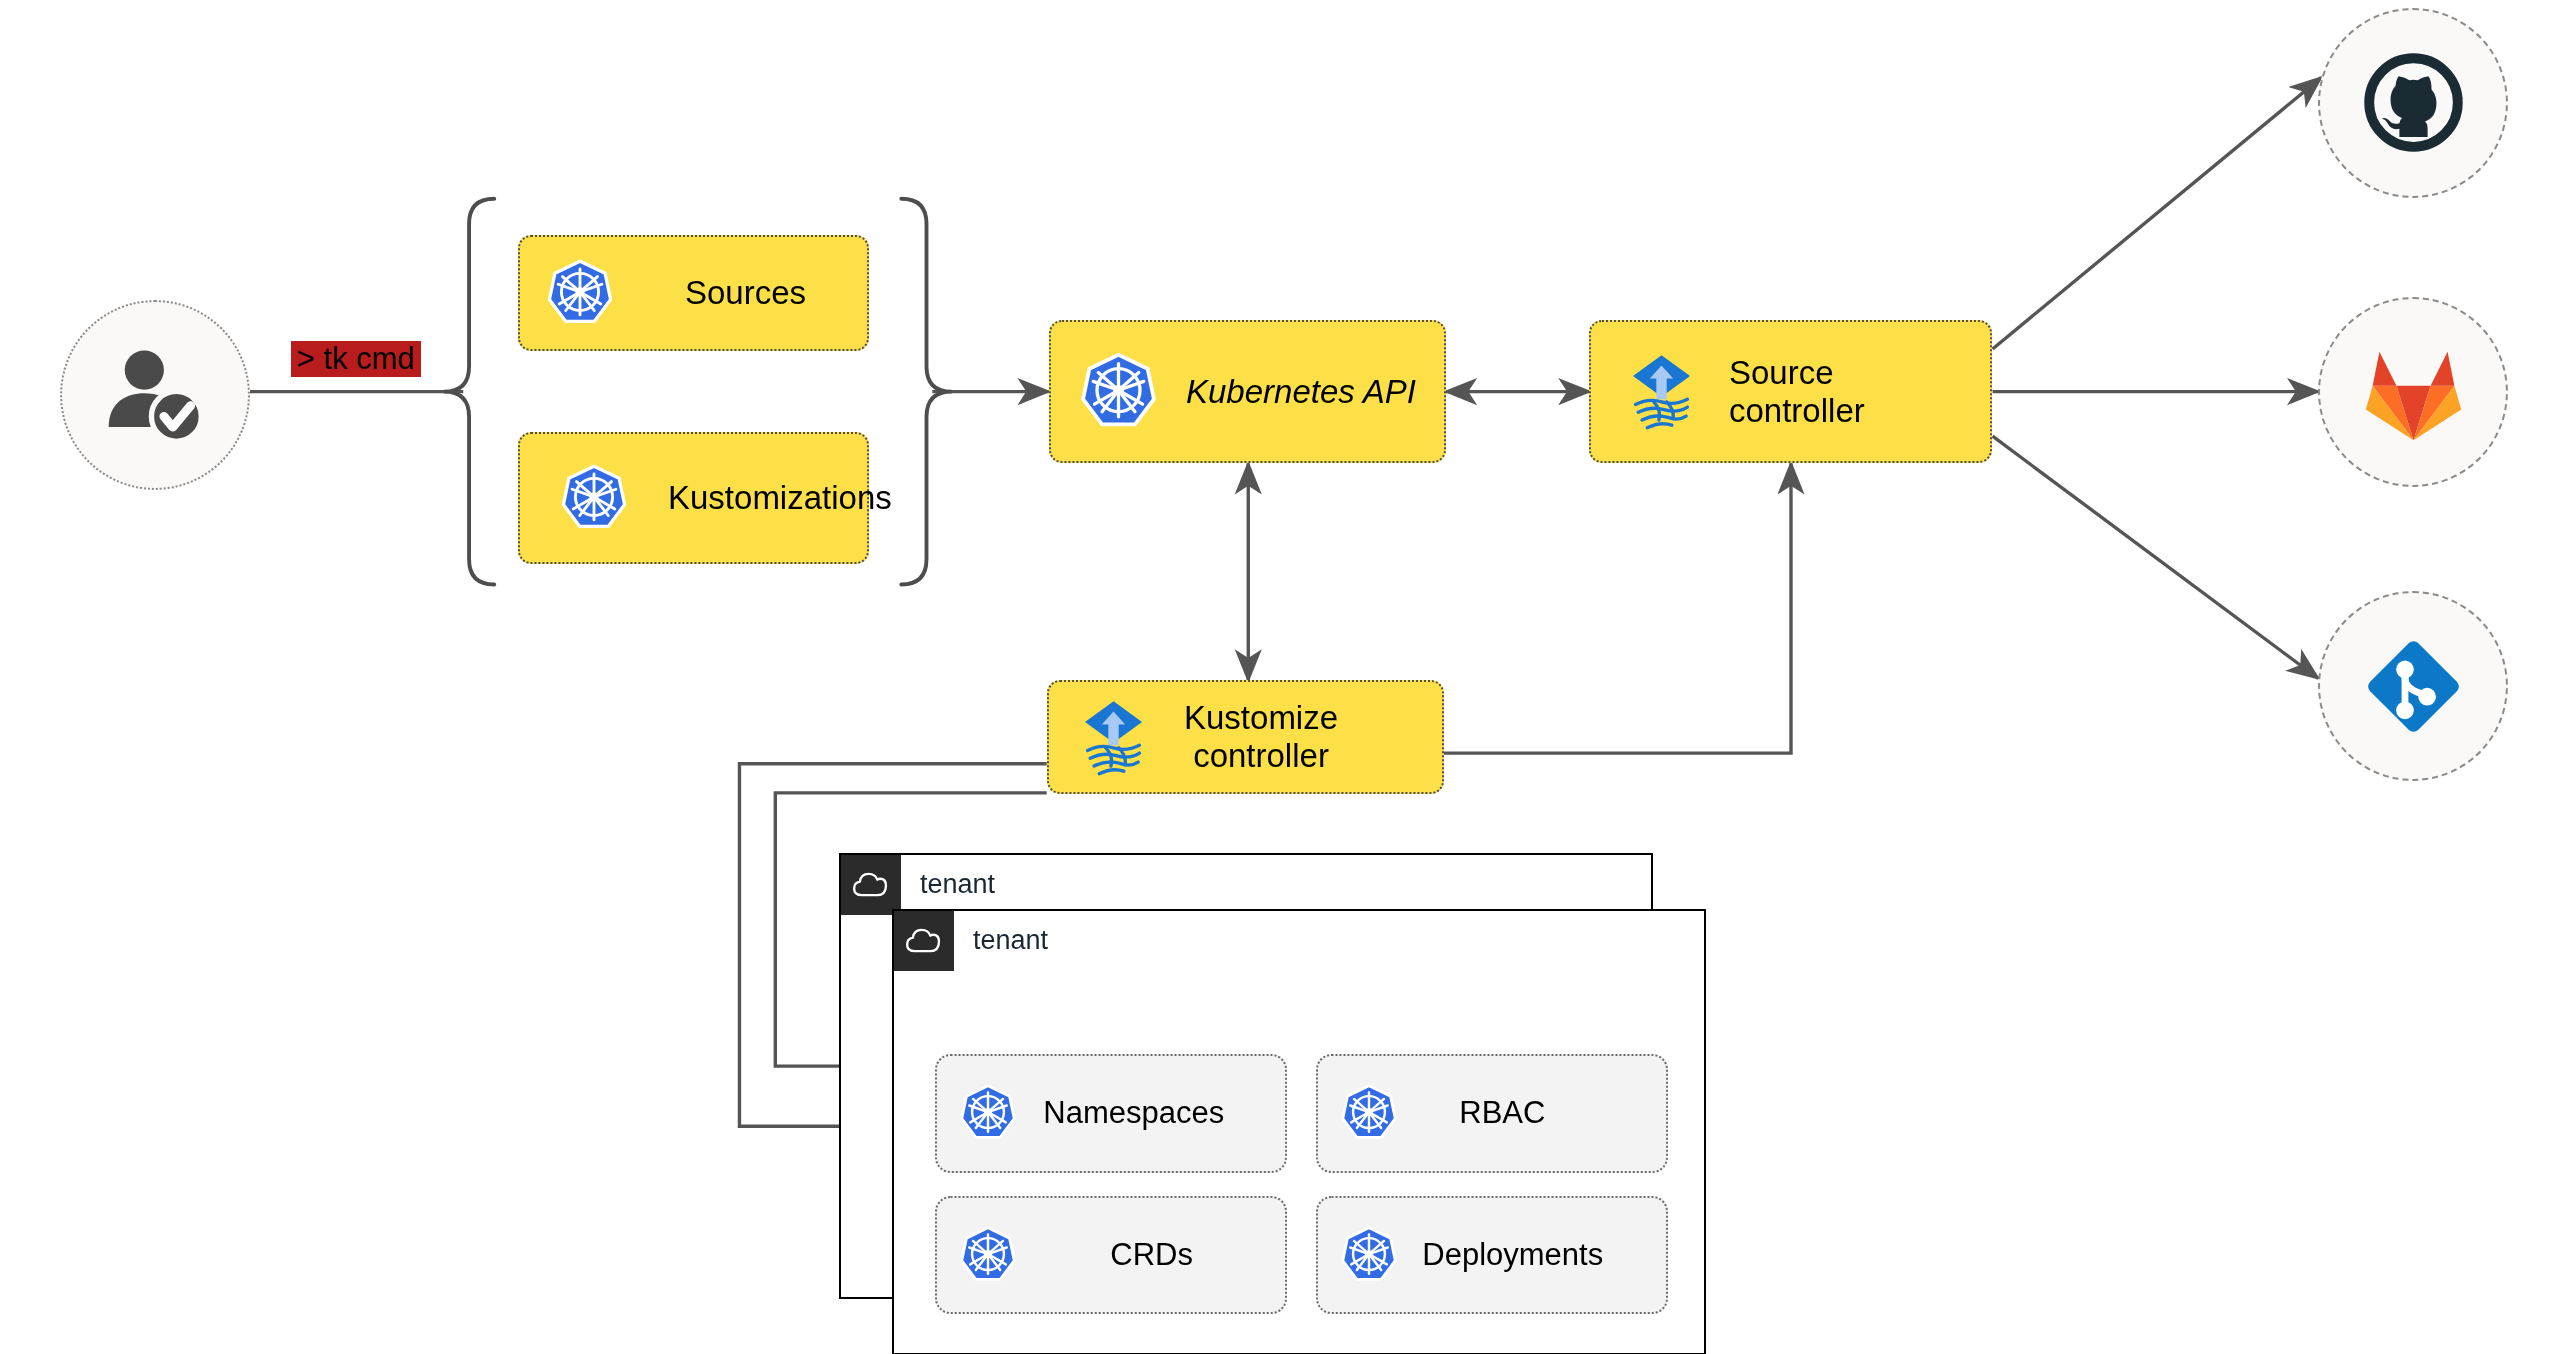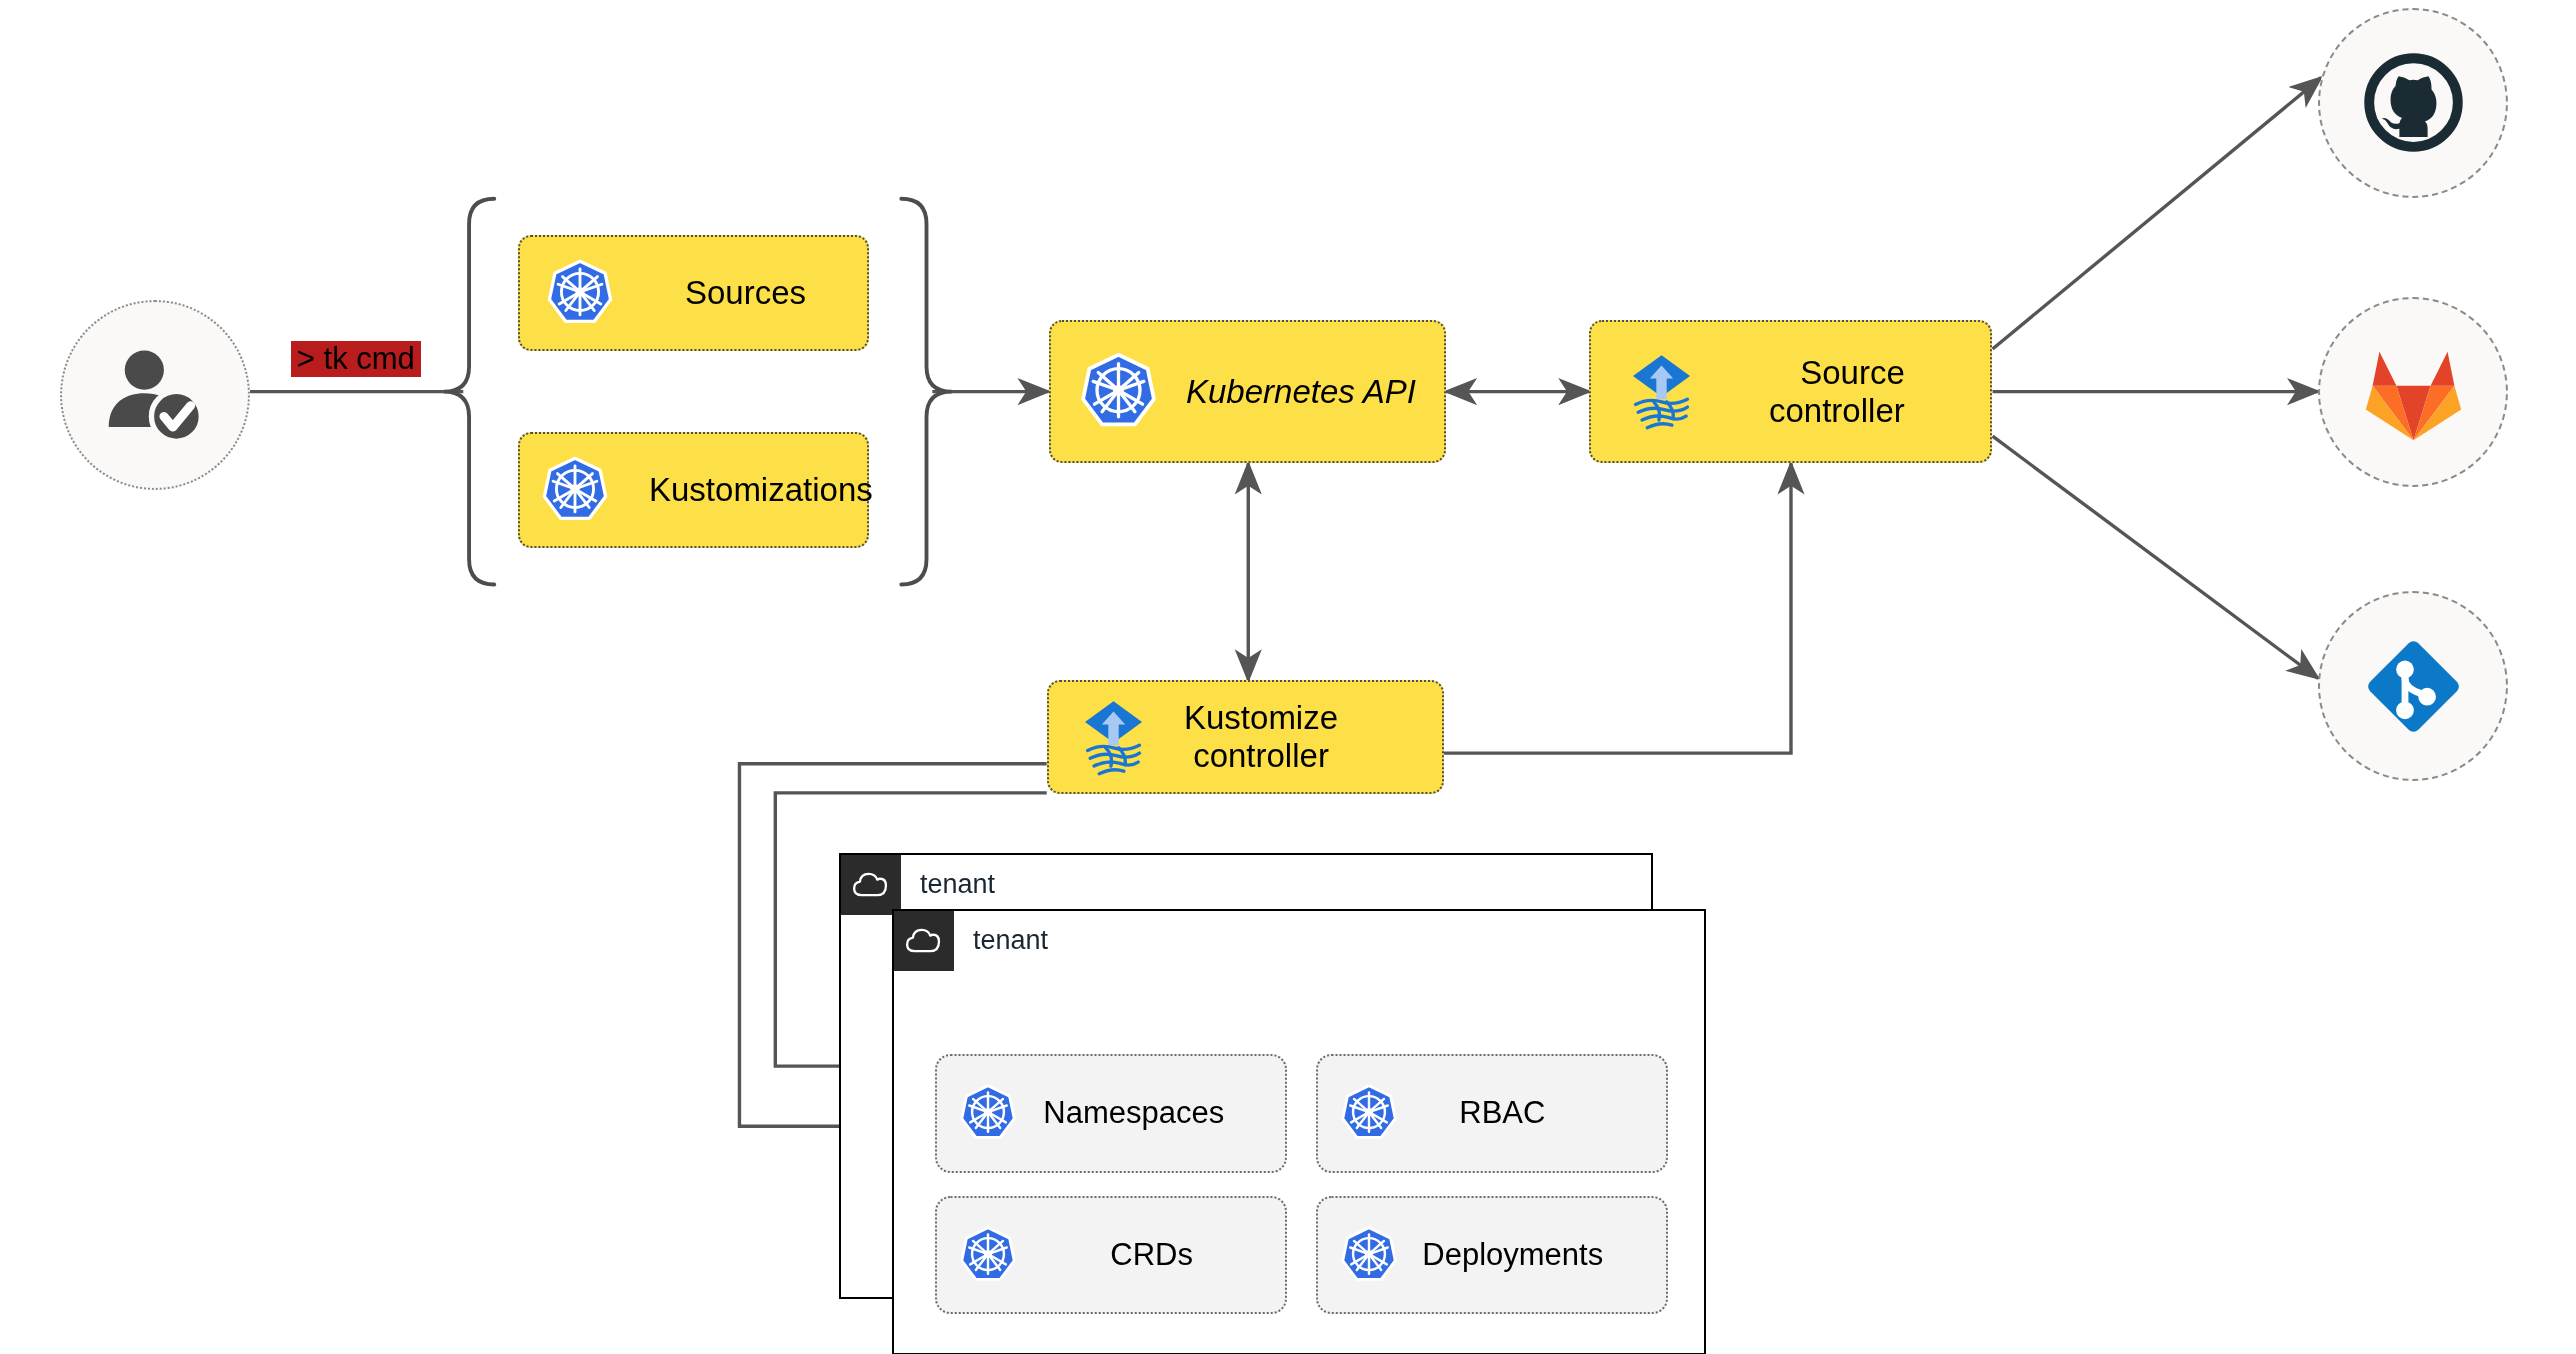--- a/index.html
+++ b/index.html
@@ -159,21 +159,21 @@
         <line x1="32" y1="31" x2="51" y2="42"></line>
         <line x1="32" y1="31" x2="13" y2="42"></line>
         <line x1="32" y1="31" x2="48" y2="17"></line>
         <line x1="32" y1="31" x2="16" y2="17"></line>
       </g>
       <circle cx="32" cy="31" r="4.2" fill="#ffffff"></circle>
     </svg>
     <span class="label" style="margin-left:70px;">Sources</span>
   </div>
 
-  <div class="node" style="left:518px; top:432px; width:351px; height:116px; padding-left:20px;align-items:center;">
+  <div class="node" style="left:518px; top:432px; width:351px; height:132px; padding-left:39px;align-items:center;">
     <svg class="node-icon" width="70" height="70" viewBox="0 0 64 64">
       <path d="M32 3 L55 14 L60 38 L45 58 L19 58 L4 38 L9 14 Z" fill="#326CE5" stroke="#ffffff" stroke-width="3" stroke-linejoin="round"></path>
       <g stroke="#ffffff" stroke-width="2.6" fill="none" stroke-linecap="round">
         <circle cx="32" cy="31" r="17"></circle>
         <line x1="32" y1="10" x2="32" y2="31"></line>
         <line x1="32" y1="31" x2="52" y2="24"></line>
         <line x1="32" y1="31" x2="45" y2="48"></line>
         <line x1="32" y1="31" x2="19" y2="48"></line>
         <line x1="32" y1="31" x2="12" y2="24"></line>
         <line x1="32" y1="31" x2="32" y2="52"></line>
@@ -214,21 +214,21 @@
       <path d="M32 12 L41 22 L36 22 L36 38 L28 38 L28 22 L23 22 Z" fill="#A9C9F5"></path>
       <g stroke="#1976D2" stroke-width="2.6" fill="none" stroke-linecap="round">
         <path d="M12 42 q10 -5 20 -2 q10 3 20 -2"></path>
         <path d="M14 48 q10 -5 20 -2 q10 3 18 -2"></path>
         <path d="M17 54 q10 -5 20 -2 q8 3 14 -1"></path>
         <path d="M21 60 q10 -5 19 -2"></path>
         <path d="M26 40 q6 6 4 14"></path>
         <path d="M36 40 q6 6 5 13"></path>
       </g>
     </svg>
-    <span class="label" style="margin-left:66px; text-align:right;">Source
+    <span class="label" style="margin-left:26px; text-align:left;">Source
 controller</span>
   </div>
 
   <div class="node" style="left:1047px; top:680px; width:397px; height:114px; padding-left:23px;">
     <svg class="node-icon" width="83" height="83" viewBox="0 0 64 64">
       <path d="M32 4 L54 20 L32 36 L10 20 Z" fill="#1976D2"></path>
       <path d="M32 12 L41 22 L36 22 L36 38 L28 38 L28 22 L23 22 Z" fill="#A9C9F5"></path>
       <g stroke="#1976D2" stroke-width="2.6" fill="none" stroke-linecap="round">
         <path d="M12 42 q10 -5 20 -2 q10 3 20 -2"></path>
         <path d="M14 48 q10 -5 20 -2 q10 3 18 -2"></path>

